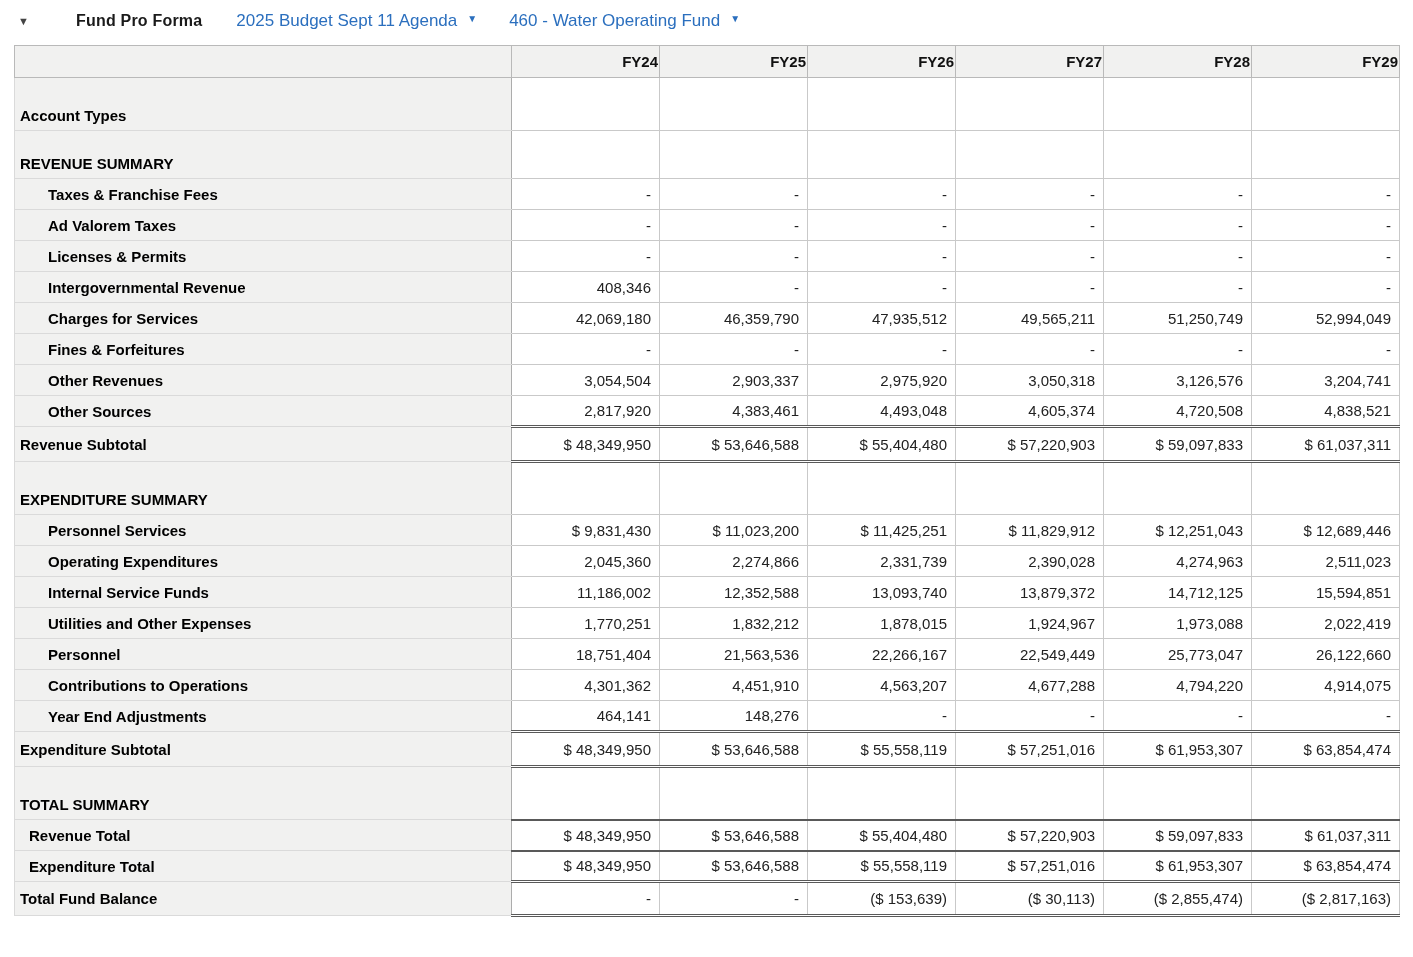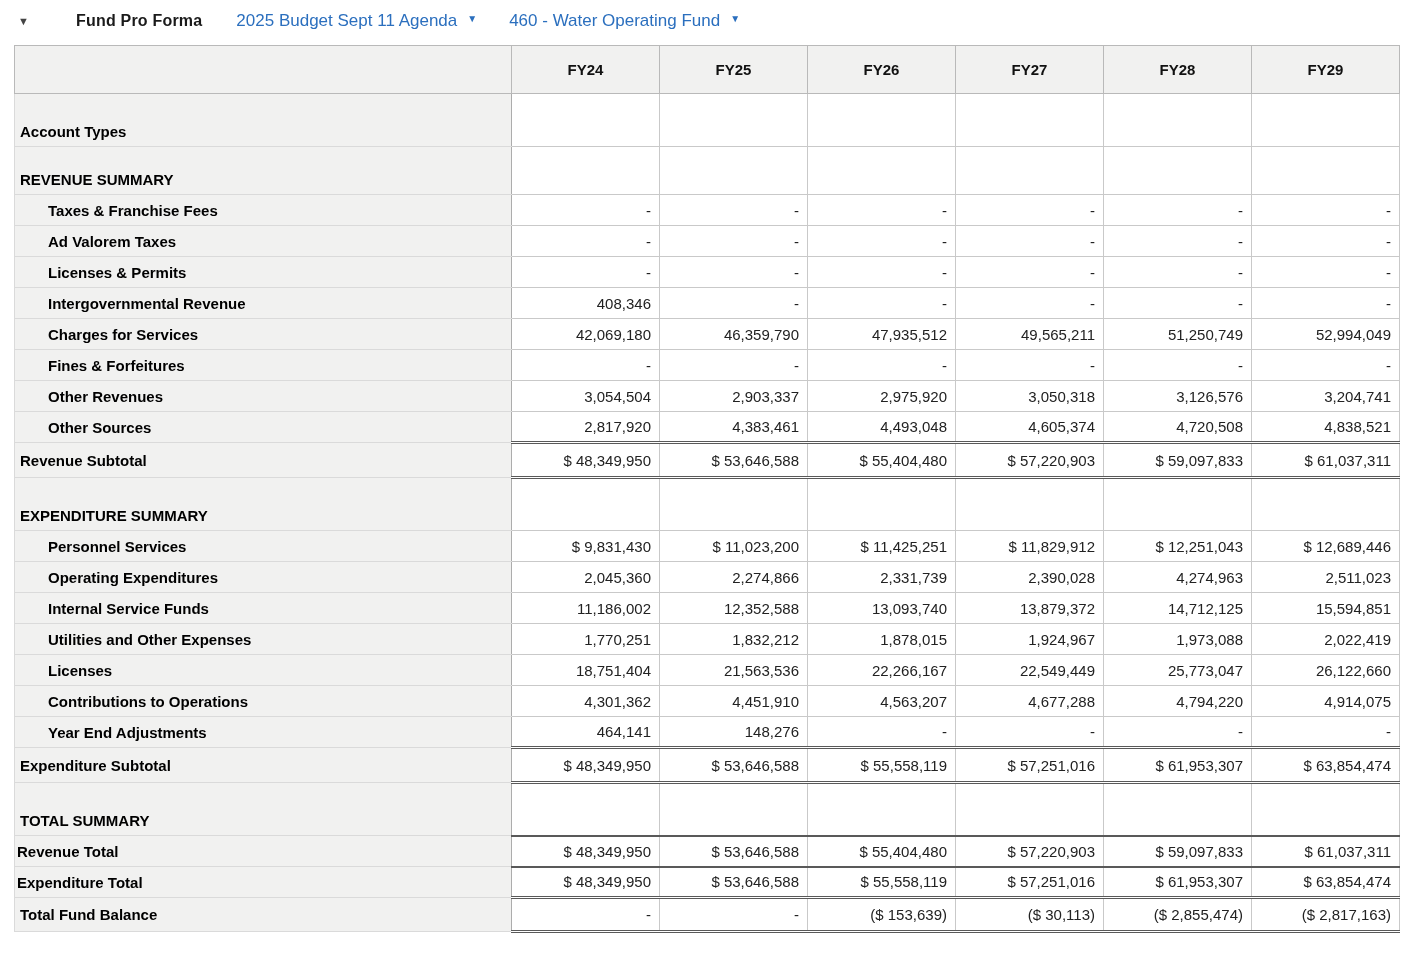--- a/index.html
+++ b/index.html
@@ -23,30 +23,30 @@
   .dd-caret{font-size:10px;margin-left:10px;margin-top:2px;color:var(--link);}
 
   table{
     border-collapse:collapse;table-layout:fixed;
     margin-left:14px;margin-top:6px;width:1385px;font-size:15px;
   }
   col.c-label{width:497px;}
   col.c-fy{width:148px;}
   th,td{border:1px solid var(--border-light);overflow:hidden;white-space:nowrap;}
   thead th{
-    background:var(--label-bg);height:48px;font-weight:bold;text-align:center;
+    background:var(--label-bg);height:32px;font-weight:bold;text-align:right;
     border:1px solid #B9B9B9;color:#111;
   }
   td.lbl{
     background:var(--label-bg);font-weight:bold;text-align:left;
     border-color:#DADADA;border-right:1px solid #ACACAC;color:#000000;
   }
   td.val{background:#fff;text-align:right;padding-right:8px;font-weight:normal;color:#222;}
   .ind-item{padding-left:33px;}
-  .ind-sub{padding-left:2px;}
+  .ind-sub{padding-left:14px;}
   .ind-none{padding-left:5px;}
 
   .r-item td{height:31px;}
   .r-tall td{height:53px;vertical-align:bottom;}
   .r-tall td.lbl{padding-bottom:6px;}
   .r-tall2 td{height:48px;vertical-align:bottom;}
   .r-tall2 td.lbl{padding-bottom:6px;}
   .r-subtotal td{height:35px;}
   .r-subtotal td.val{border-top:3px double var(--dark-line);border-bottom:3px double var(--dark-line);}
   .r-total td{height:31px;}
@@ -230,21 +230,21 @@
       <tr class="r-item">
         <td class="lbl ind-item">Utilities and Other Expenses</td>
         <td class="val">1,770,251</td>
         <td class="val">1,832,212</td>
         <td class="val">1,878,015</td>
         <td class="val">1,924,967</td>
         <td class="val">1,973,088</td>
         <td class="val">2,022,419</td>
       </tr>
       <tr class="r-item">
-        <td class="lbl ind-item">Licenses</td>
+        <td class="lbl ind-item">Personnel</td>
         <td class="val">18,751,404</td>
         <td class="val">21,563,536</td>
         <td class="val">22,266,167</td>
         <td class="val">22,549,449</td>
         <td class="val">25,773,047</td>
         <td class="val">26,122,660</td>
       </tr>
       <tr class="r-item">
         <td class="lbl ind-item">Contributions to Operations</td>
         <td class="val">4,301,362</td>

